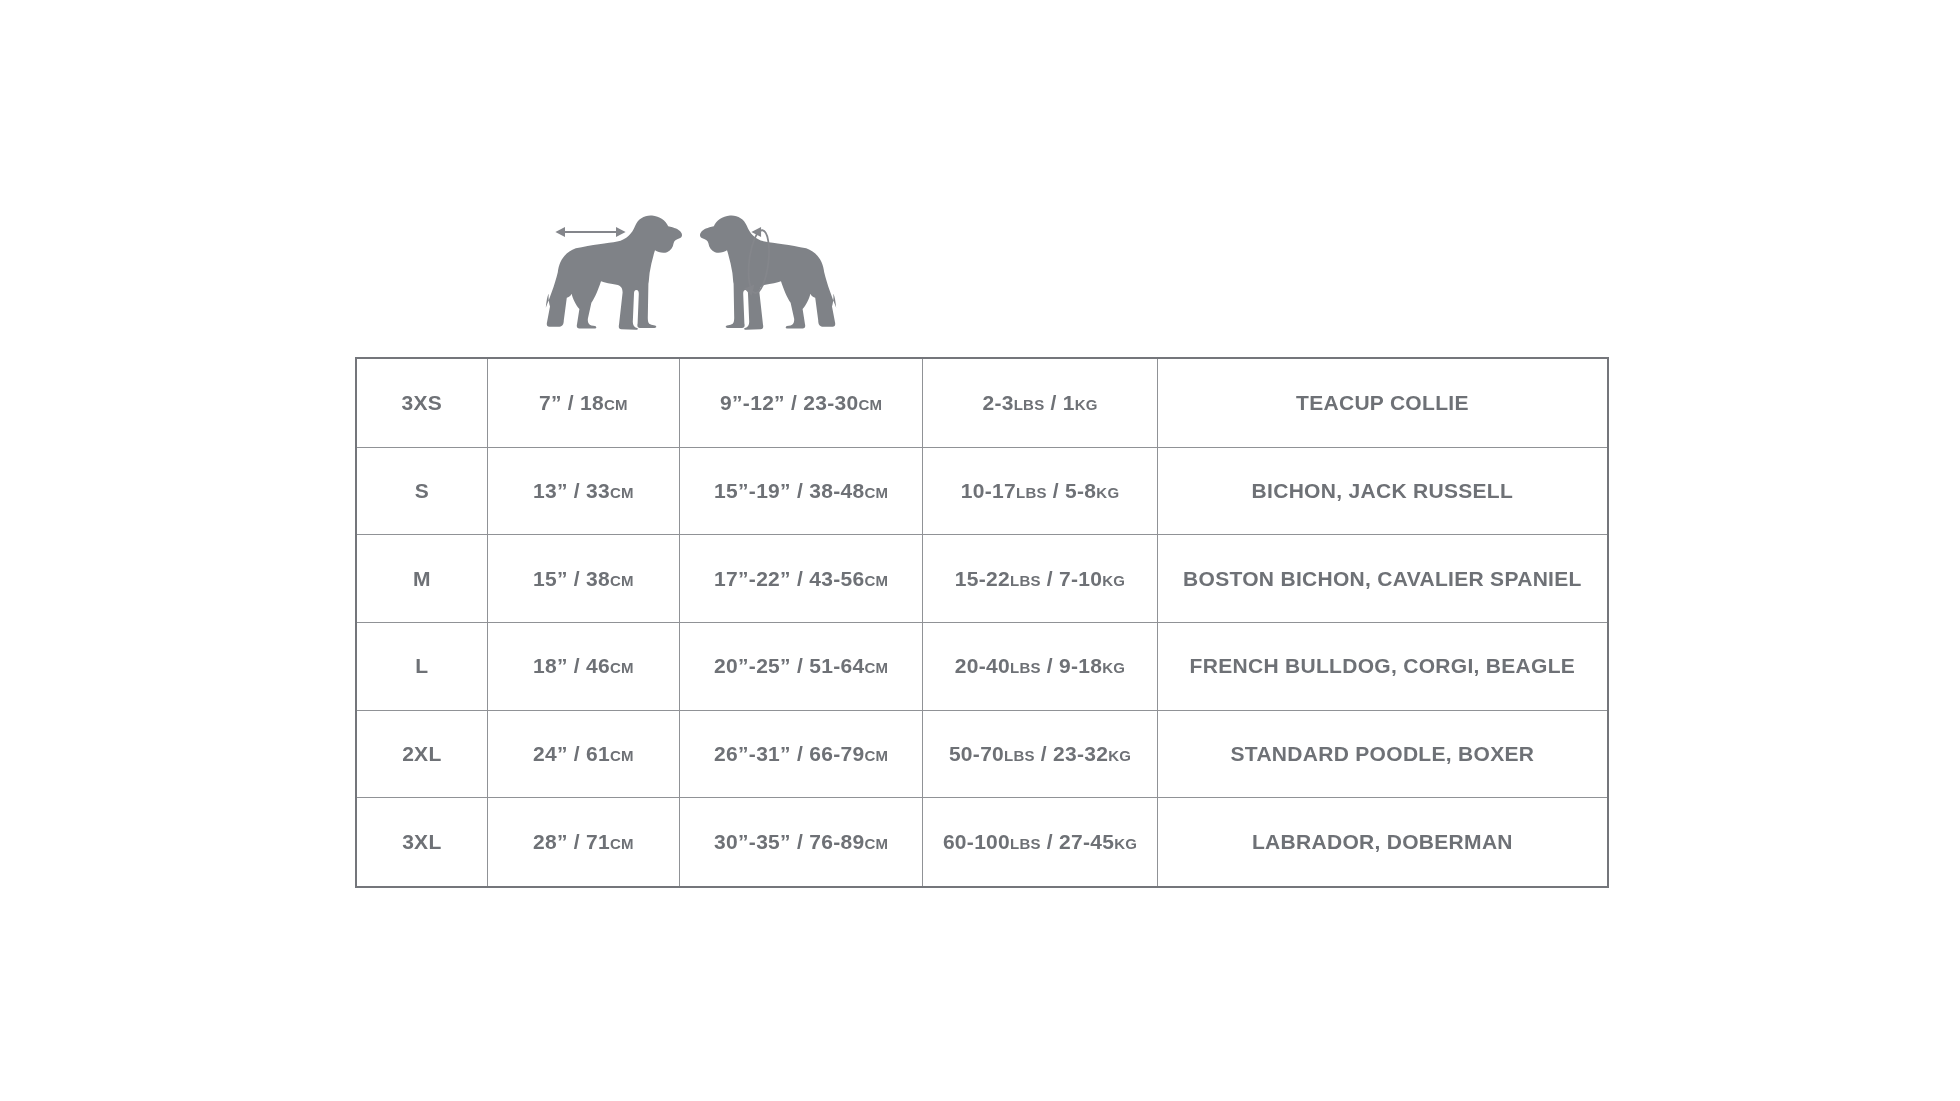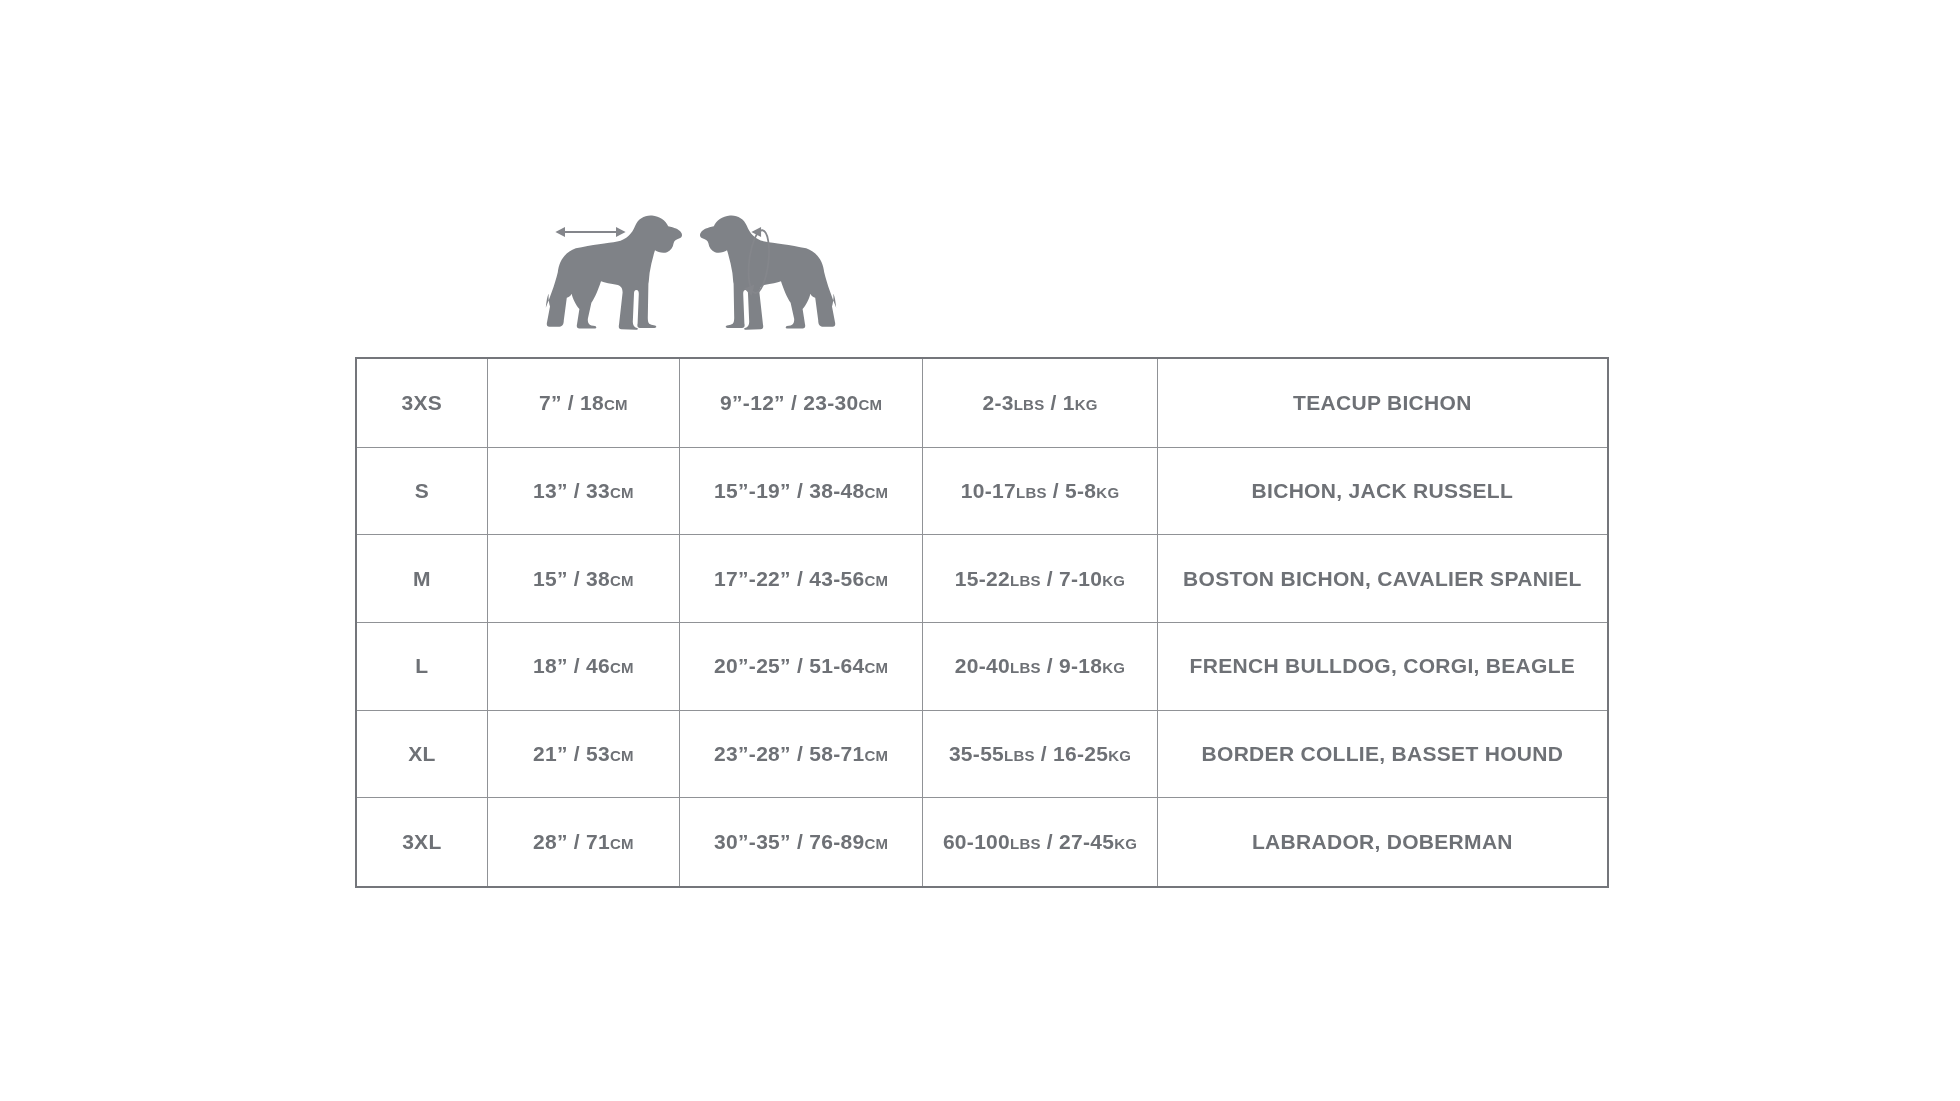--- a/index.html
+++ b/index.html
@@ -116,21 +116,21 @@
         <col class="c-girth">
         <col class="c-weight">
         <col class="c-breeds">
     </colgroup>
     <tbody id="chart-body">
         <tr>
           <td>3XS</td>
           <td>7” / 18<span class="unit">CM</span></td>
           <td>9”-12” / 23-30<span class="unit">CM</span></td>
           <td>2-3<span class="unit">LBS</span> / 1<span class="unit">KG</span></td>
-          <td>TEACUP BICHON</td>
+          <td>TEACUP COLLIE</td>
         </tr>
         <tr>
           <td>S</td>
           <td>13” / 33<span class="unit">CM</span></td>
           <td>15”-19” / 38-48<span class="unit">CM</span></td>
           <td>10-17<span class="unit">LBS</span> / 5-8<span class="unit">KG</span></td>
           <td>BICHON, JACK RUSSELL</td>
         </tr>
         <tr>
           <td>M</td>
@@ -140,25 +140,25 @@
           <td>BOSTON BICHON, CAVALIER SPANIEL</td>
         </tr>
         <tr>
           <td>L</td>
           <td>18” / 46<span class="unit">CM</span></td>
           <td>20”-25” / 51-64<span class="unit">CM</span></td>
           <td>20-40<span class="unit">LBS</span> / 9-18<span class="unit">KG</span></td>
           <td>FRENCH BULLDOG, CORGI, BEAGLE</td>
         </tr>
         <tr>
-          <td>XL</td>
-          <td>21” / 53<span class="unit">CM</span></td>
-          <td>23”-28” / 58-71<span class="unit">CM</span></td>
-          <td>35-55<span class="unit">LBS</span> / 16-25<span class="unit">KG</span></td>
-          <td>BORDER COLLIE, BASSET HOUND</td>
+          <td>2XL</td>
+          <td>24” / 61<span class="unit">CM</span></td>
+          <td>26”-31” / 66-79<span class="unit">CM</span></td>
+          <td>50-70<span class="unit">LBS</span> / 23-32<span class="unit">KG</span></td>
+          <td>STANDARD POODLE, BOXER</td>
         </tr>
         <tr>
           <td>3XL</td>
           <td>28” / 71<span class="unit">CM</span></td>
           <td>30”-35” / 76-89<span class="unit">CM</span></td>
           <td>60-100<span class="unit">LBS</span> / 27-45<span class="unit">KG</span></td>
           <td>LABRADOR, DOBERMAN</td>
         </tr>
       </tbody>
   </table>

